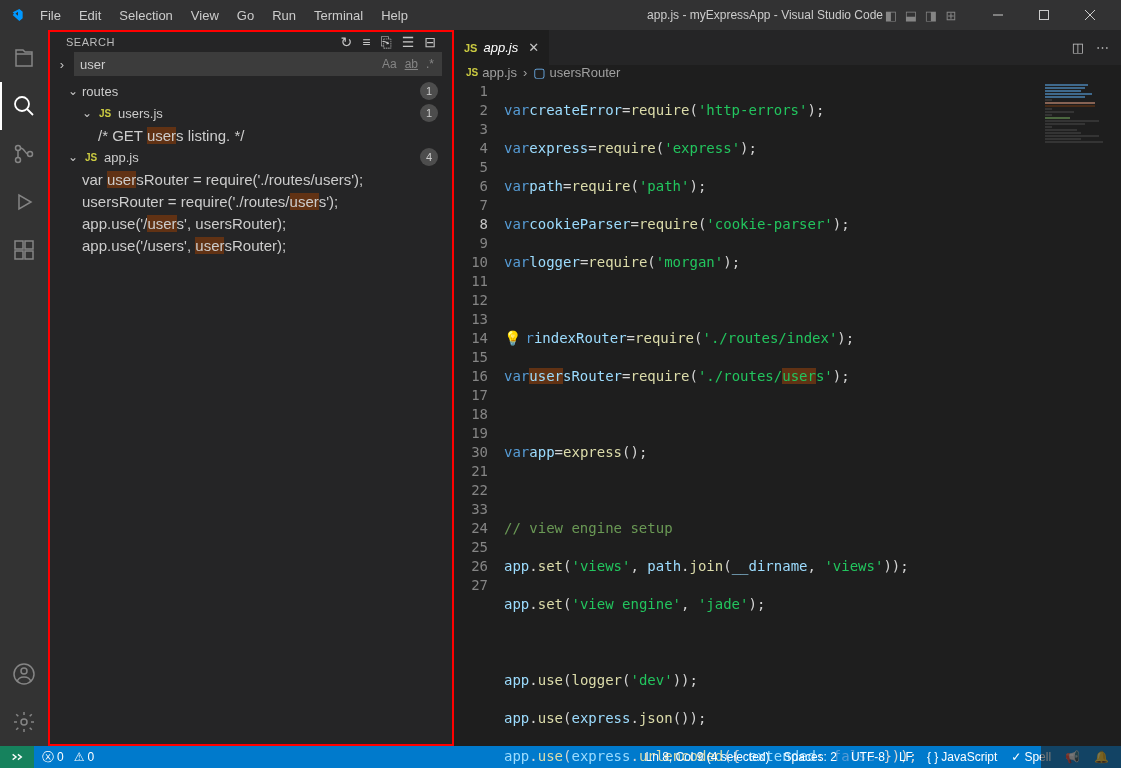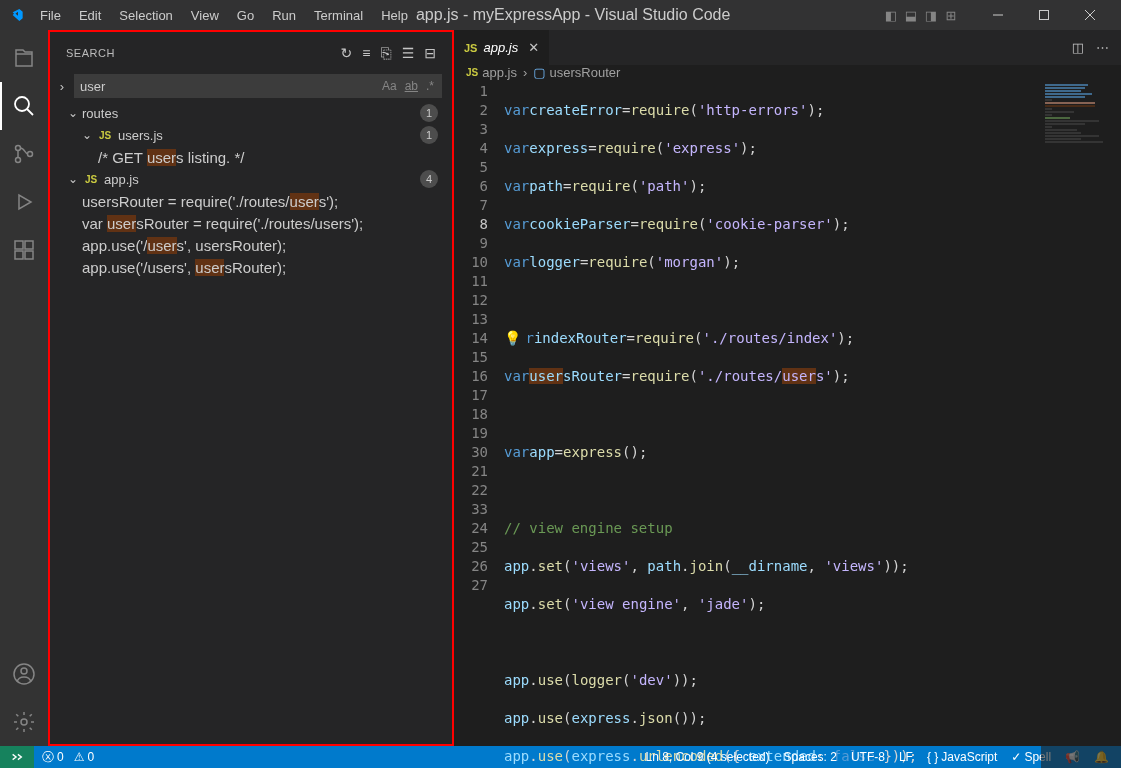--- a/index.html
+++ b/index.html
@@ -1,33 +1,33 @@
 <!DOCTYPE html>
 <html><head>
 <meta charset="utf-8">
 <style>
 * { margin: 0; padding: 0; box-sizing: border-box; }
 body { font-family: "Segoe UI", sans-serif; font-size: 13px; background: #1e1e1e; color: #cccccc; width: 1121px; height: 768px; overflow: hidden; position: relative; }
 .titlebar { height: 30px; background: #323233; display: flex; align-items: center; padding: 0 8px; color: #cccccc; }
 .titlebar .vscode-icon { margin-right: 8px; color: #0098ff; }
 .menu { display: flex; gap: 2px; }
 .menu-item { padding: 4px 8px; cursor: pointer; }
-.title-text { flex: 1; text-align: left; color: #cccccc; font-size: 16px; }
+.title-text { flex: 1; text-align: right; color: #cccccc; font-size: 12px; }
 .window-controls { display: flex; gap: 0; align-items: center; }
 .layout-icons { display: flex; gap: 4px; margin-right: 16px; }
 .layout-icons span { width: 16px; height: 16px; display: flex; align-items: center; justify-content: center; cursor: pointer; color: #858585; }
 .win-btn { width: 46px; height: 30px; display: flex; align-items: center; justify-content: center; cursor: pointer; }
 .main { display: flex; height: 716px; }
 .activity-bar { width: 48px; background: #333333; display: flex; flex-direction: column; padding-top: 4px; }
 .activity-item { width: 48px; height: 48px; display: flex; align-items: center; justify-content: center; color: #858585; cursor: pointer; position: relative; }
 .activity-item.active { color: #ffffff; }
 .activity-item.active::before { content: ''; position: absolute; left: 0; top: 0; bottom: 0; width: 2px; background: #ffffff; }
 .activity-bottom { margin-top: auto; }
 .sidebar { width: 406px; background: #252526; border: 2px solid #ff0000; display: flex; flex-direction: column; }
-.sidebar-header { display: flex; align-items: center; padding: 8px 16px; height: 42px; }
+.sidebar-header { display: flex; align-items: center; padding: 8px 16px; height: 20px; }
 .sidebar-title { font-size: 11px; letter-spacing: 0.5px; color: #bbbbbb; flex: 1; }
 .sidebar-actions { display: flex; gap: 10px; }
 .sidebar-actions span { cursor: pointer; color: #c5c5c5; font-size: 14px; }
 .search-row { display: flex; align-items: center; padding: 0 10px 4px 4px; gap: 4px; }
 .expand-toggle { width: 16px; text-align: center; color: #c5c5c5; cursor: pointer; }
 .search-input-wrap { flex: 1; background: #3c3c3c; display: flex; align-items: center; height: 24px; padding: 0 6px; }
 .search-input-wrap input { flex: 1; background: transparent; border: none; color: #cccccc; font-size: 13px; outline: none; }
 .search-opts { display: flex; gap: 4px; font-size: 12px; color: #858585; }
 .search-opts span { cursor: pointer; padding: 0 2px; }
 .results-summary { padding: 6px 16px 6px 24px; font-size: 13px; color: #a0a0a0; }
@@ -54,21 +54,21 @@
 .editor-split { flex: 1; display: flex; }
 .code-area { flex: 1; display: flex; font-family: Consolas, monospace; font-size: 14px; line-height: 19px; overflow: hidden; }
 .gutter { width: 50px; text-align: right; color: #858585; padding-right: 16px; padding-top: 2px; }
 .gutter .ln { height: 19px; }
 .gutter .ln.active { color: #c6c6c6; }
 .code { flex: 1; padding-top: 2px; white-space: pre; }
 .code .line { height: 19px; display: flex; align-items: center; }
 .code .line.active { background: #2a2d2e00; }
 .kw { color: #569cd6; }
 .fn { color: #dcdcaa; }
-.str { color: #c4b5fd; }
+.str { color: #22c55e; }
 .var { color: #9cdcfe; }
 .cmt { color: #6a9955; }
 .punct { color: #d4d4d4; }
 .sel { background: #613214; }
 .lightbulb { color: #ffcc00; margin-right: 4px; }
 .minimap { width: 80px; background: #1e1e1e; opacity: 0.6; padding: 4px; }
 .minimap-line { height: 2px; margin-bottom: 1px; background: #444; }
 .statusbar { height: 22px; background: #007acc; display: flex; align-items: center; font-size: 12px; color: #ffffff; }
 .status-remote { background: #16825d; height: 22px; width: 34px; display: flex; align-items: center; justify-content: center; }
 .status-left { display: flex; align-items: center; gap: 10px; padding-left: 8px; }
@@ -211,24 +211,24 @@
       <div class="tree-row tree-indent-2">
         <span class="match-text">/* GET <span class="hl">user</span>s listing. */</span>
       </div>
       <div class="tree-row">
         <span class="tree-chevron">⌄</span>
         <span class="tree-icon" style="color:#cbcb41;font-weight:bold;font-size:10px">JS</span>
         <span class="tree-label">app.js</span>
         <span class="tree-badge">4</span>
       </div>
       <div class="tree-row tree-indent-1">
+        <span class="match-text">var <span class="hl">user</span>sRouter = require('./routes/users');</span>
+      </div>
+      <div class="tree-row tree-indent-1">
         <span class="match-text">usersRouter = require('./routes/<span class="hl">user</span>s');</span>
-      </div>
-      <div class="tree-row tree-indent-1">
-        <span class="match-text">var <span class="hl">user</span>sRouter = require('./routes/users');</span>
       </div>
       <div class="tree-row tree-indent-1">
         <span class="match-text">app.use('/<span class="hl">user</span>s', usersRouter);</span>
       </div>
       <div class="tree-row tree-indent-1">
         <span class="match-text">app.use('/users', <span class="hl">user</span>sRouter);</span>
       </div>
     </div>
   </div>
 

